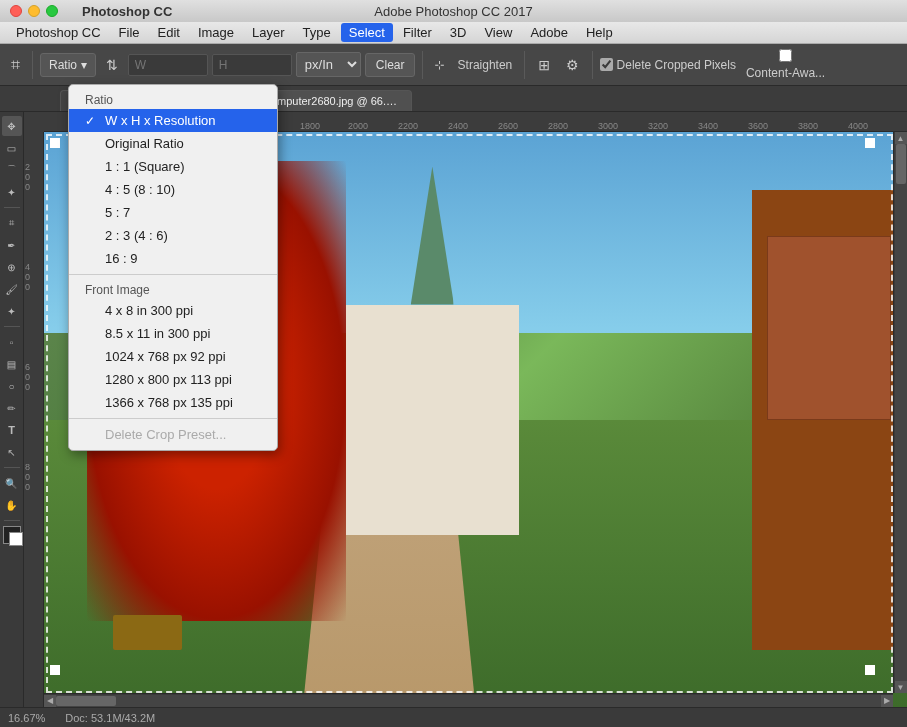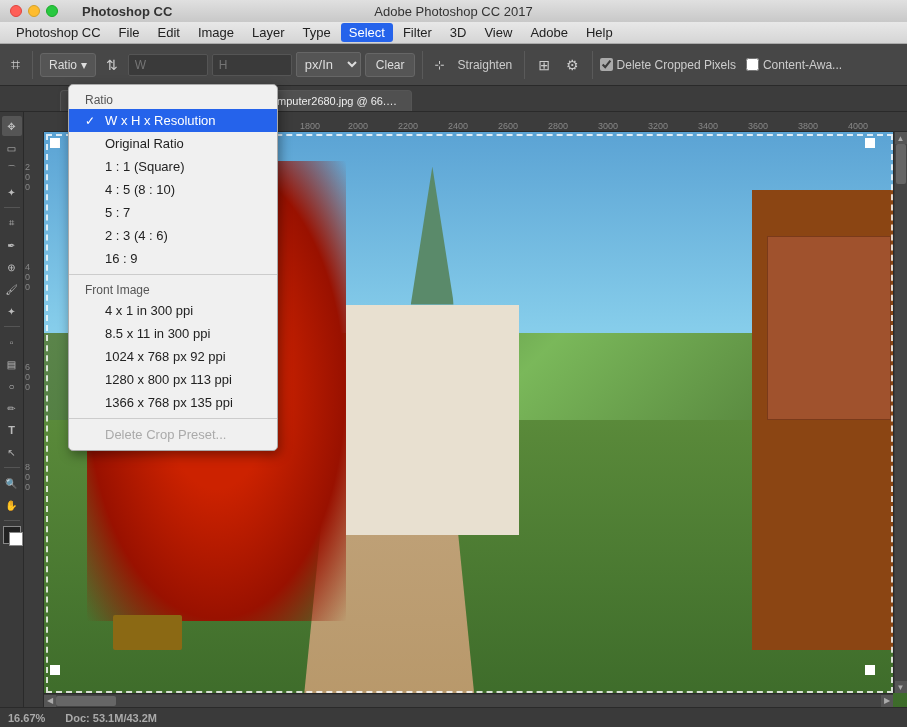--- a/index.html
+++ b/index.html
@@ -140,21 +140,20 @@
       height: 14px; background: #3a3a3a; border-top: 1px solid #2a2a2a;
       display: flex; align-items: center;
     }
 
     
     .status-bar {
       width: 100%; height: 20px; background: #3a3a3a;
       display: flex; align-items: center; padding: 0 8px;
       border-top: 1px solid #2a2a2a; font-size: 11px; color: #aaa;
       gap: 20px;
-      font-weight: bold;
     }
 
     
     .dropdown-menu {
       position: fixed; top: 84px; left: 68px; width: 210px;
       background: #f0f0f0; border: 1px solid #aaa; border-radius: 5px;
       box-shadow: 2px 4px 12px rgba(0,0,0,0.4); z-index: 1000;
       padding: 4px 0;
     }
     .dropdown-section-header {
@@ -225,21 +224,21 @@
   <span class="toolbar-label">⊹</span>
   <button class="toolbar-btn">Straighten</button>
   <div class="toolbar-separator"></div>
   <button class="toolbar-icon-btn">⊞</button>
   <button class="toolbar-icon-btn">⚙</button>
   <div class="toolbar-separator"></div>
   <label class="checkbox-label">
     <input type="checkbox" checked="" style="">
     <span>Delete Cropped Pixels</span>
   </label>
-  <label class="checkbox-label" style="margin-left:6px;">
+  <label class="checkbox-label" style="margin-left:6px;flex-direction:column;">
     <input type="checkbox" style="">
     <span>Content-Awa...</span>
   </label>
 </div>
 
 <div class="tabs-bar">
   <div class="tab">
     <span>@ 16.7% (RGB/8)</span>
     <span class="tab-close">×</span>
   </div>
@@ -405,21 +404,21 @@
   <div class="dropdown-item">
     <span class="dropdown-check"></span>
     <span>16 : 9</span>
   </div>
 
   <div class="dropdown-separator"></div>
   <div class="dropdown-section-header">Front Image</div>
 
   <div class="dropdown-item">
     <span class="dropdown-check"></span>
-    <span>4 x 1 in 300 ppi</span>
+    <span>4 x 8 in 300 ppi</span>
   </div>
   <div class="dropdown-item">
     <span class="dropdown-check"></span>
     <span>8.5 x 11 in 300 ppi</span>
   </div>
   <div class="dropdown-item">
     <span class="dropdown-check"></span>
     <span>1024 x 768 px 92 ppi</span>
   </div>
   <div class="dropdown-item">

